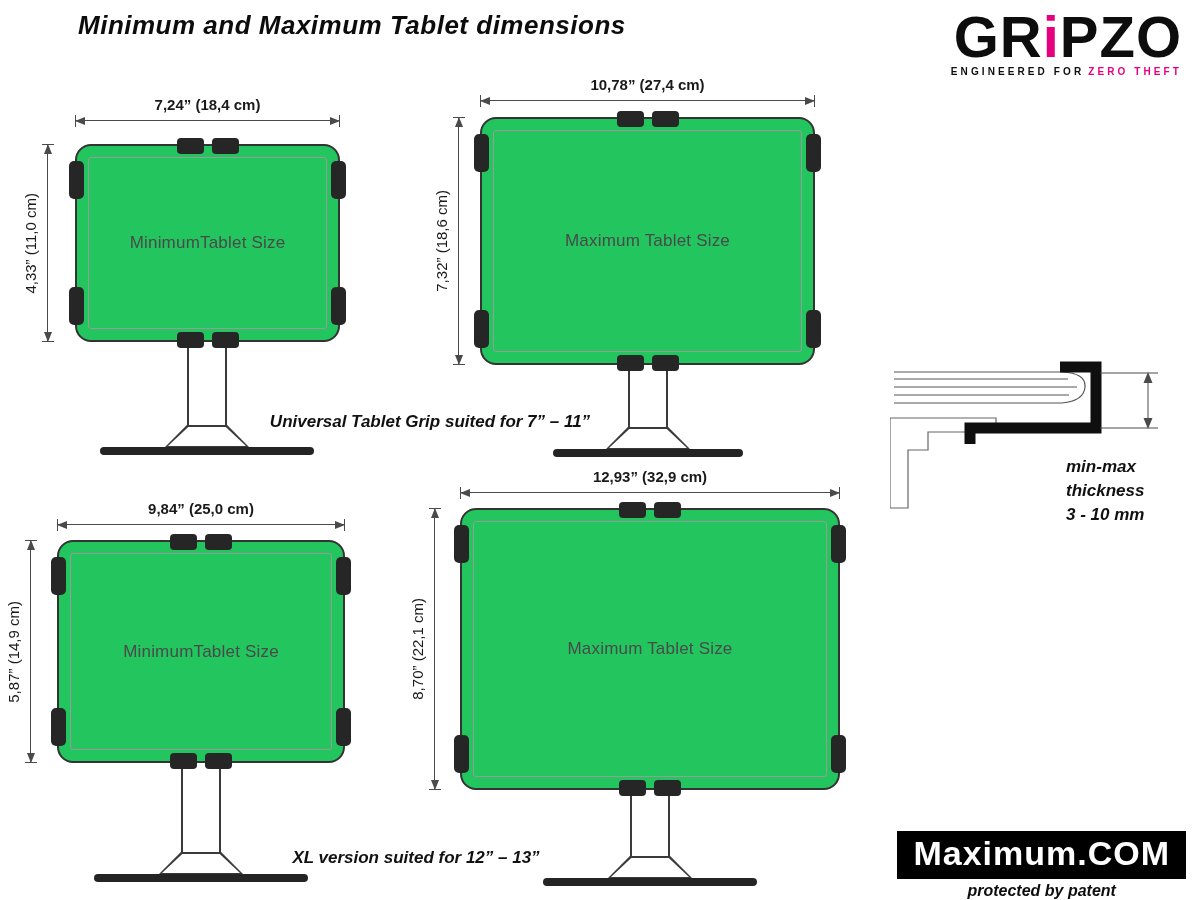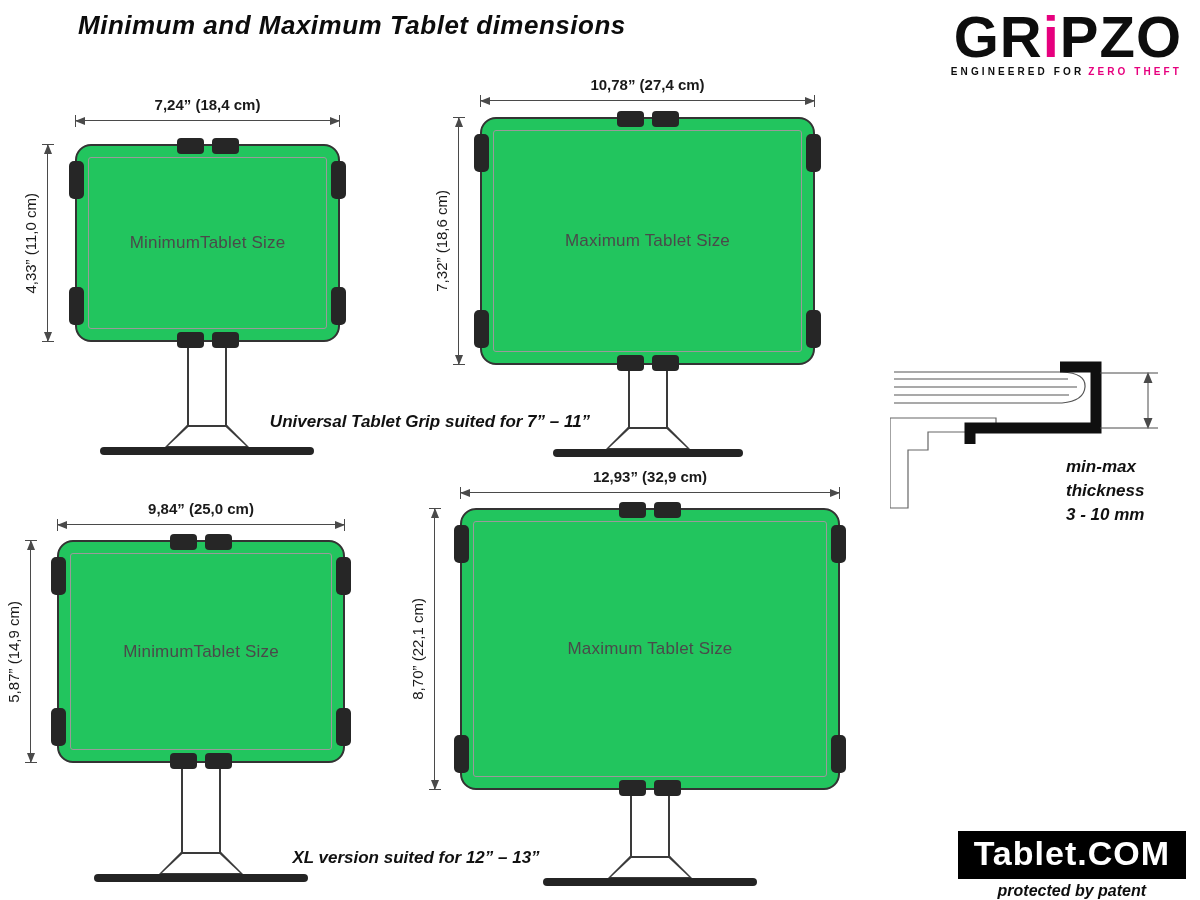--- a/index.html
+++ b/index.html
@@ -227,17 +227,17 @@
     <polygon points="258,12 253.5,23 262.5,23" fill="#4a4a4a"></polygon>
     <polygon points="258,69 253.5,58 262.5,58" fill="#4a4a4a"></polygon>
   </svg>
 
   <div class="note">
     <div>min-max thickness</div>
     <div>3 - 10 mm</div>
   </div>
 
   <div class="footer">
-    <div class="site-box">Tablet.COM</div>
+    <div class="site-box">Maximum.COM</div>
     <div class="patent">protected by patent</div>
   </div>
 
 </div>
 
 </body></html>

